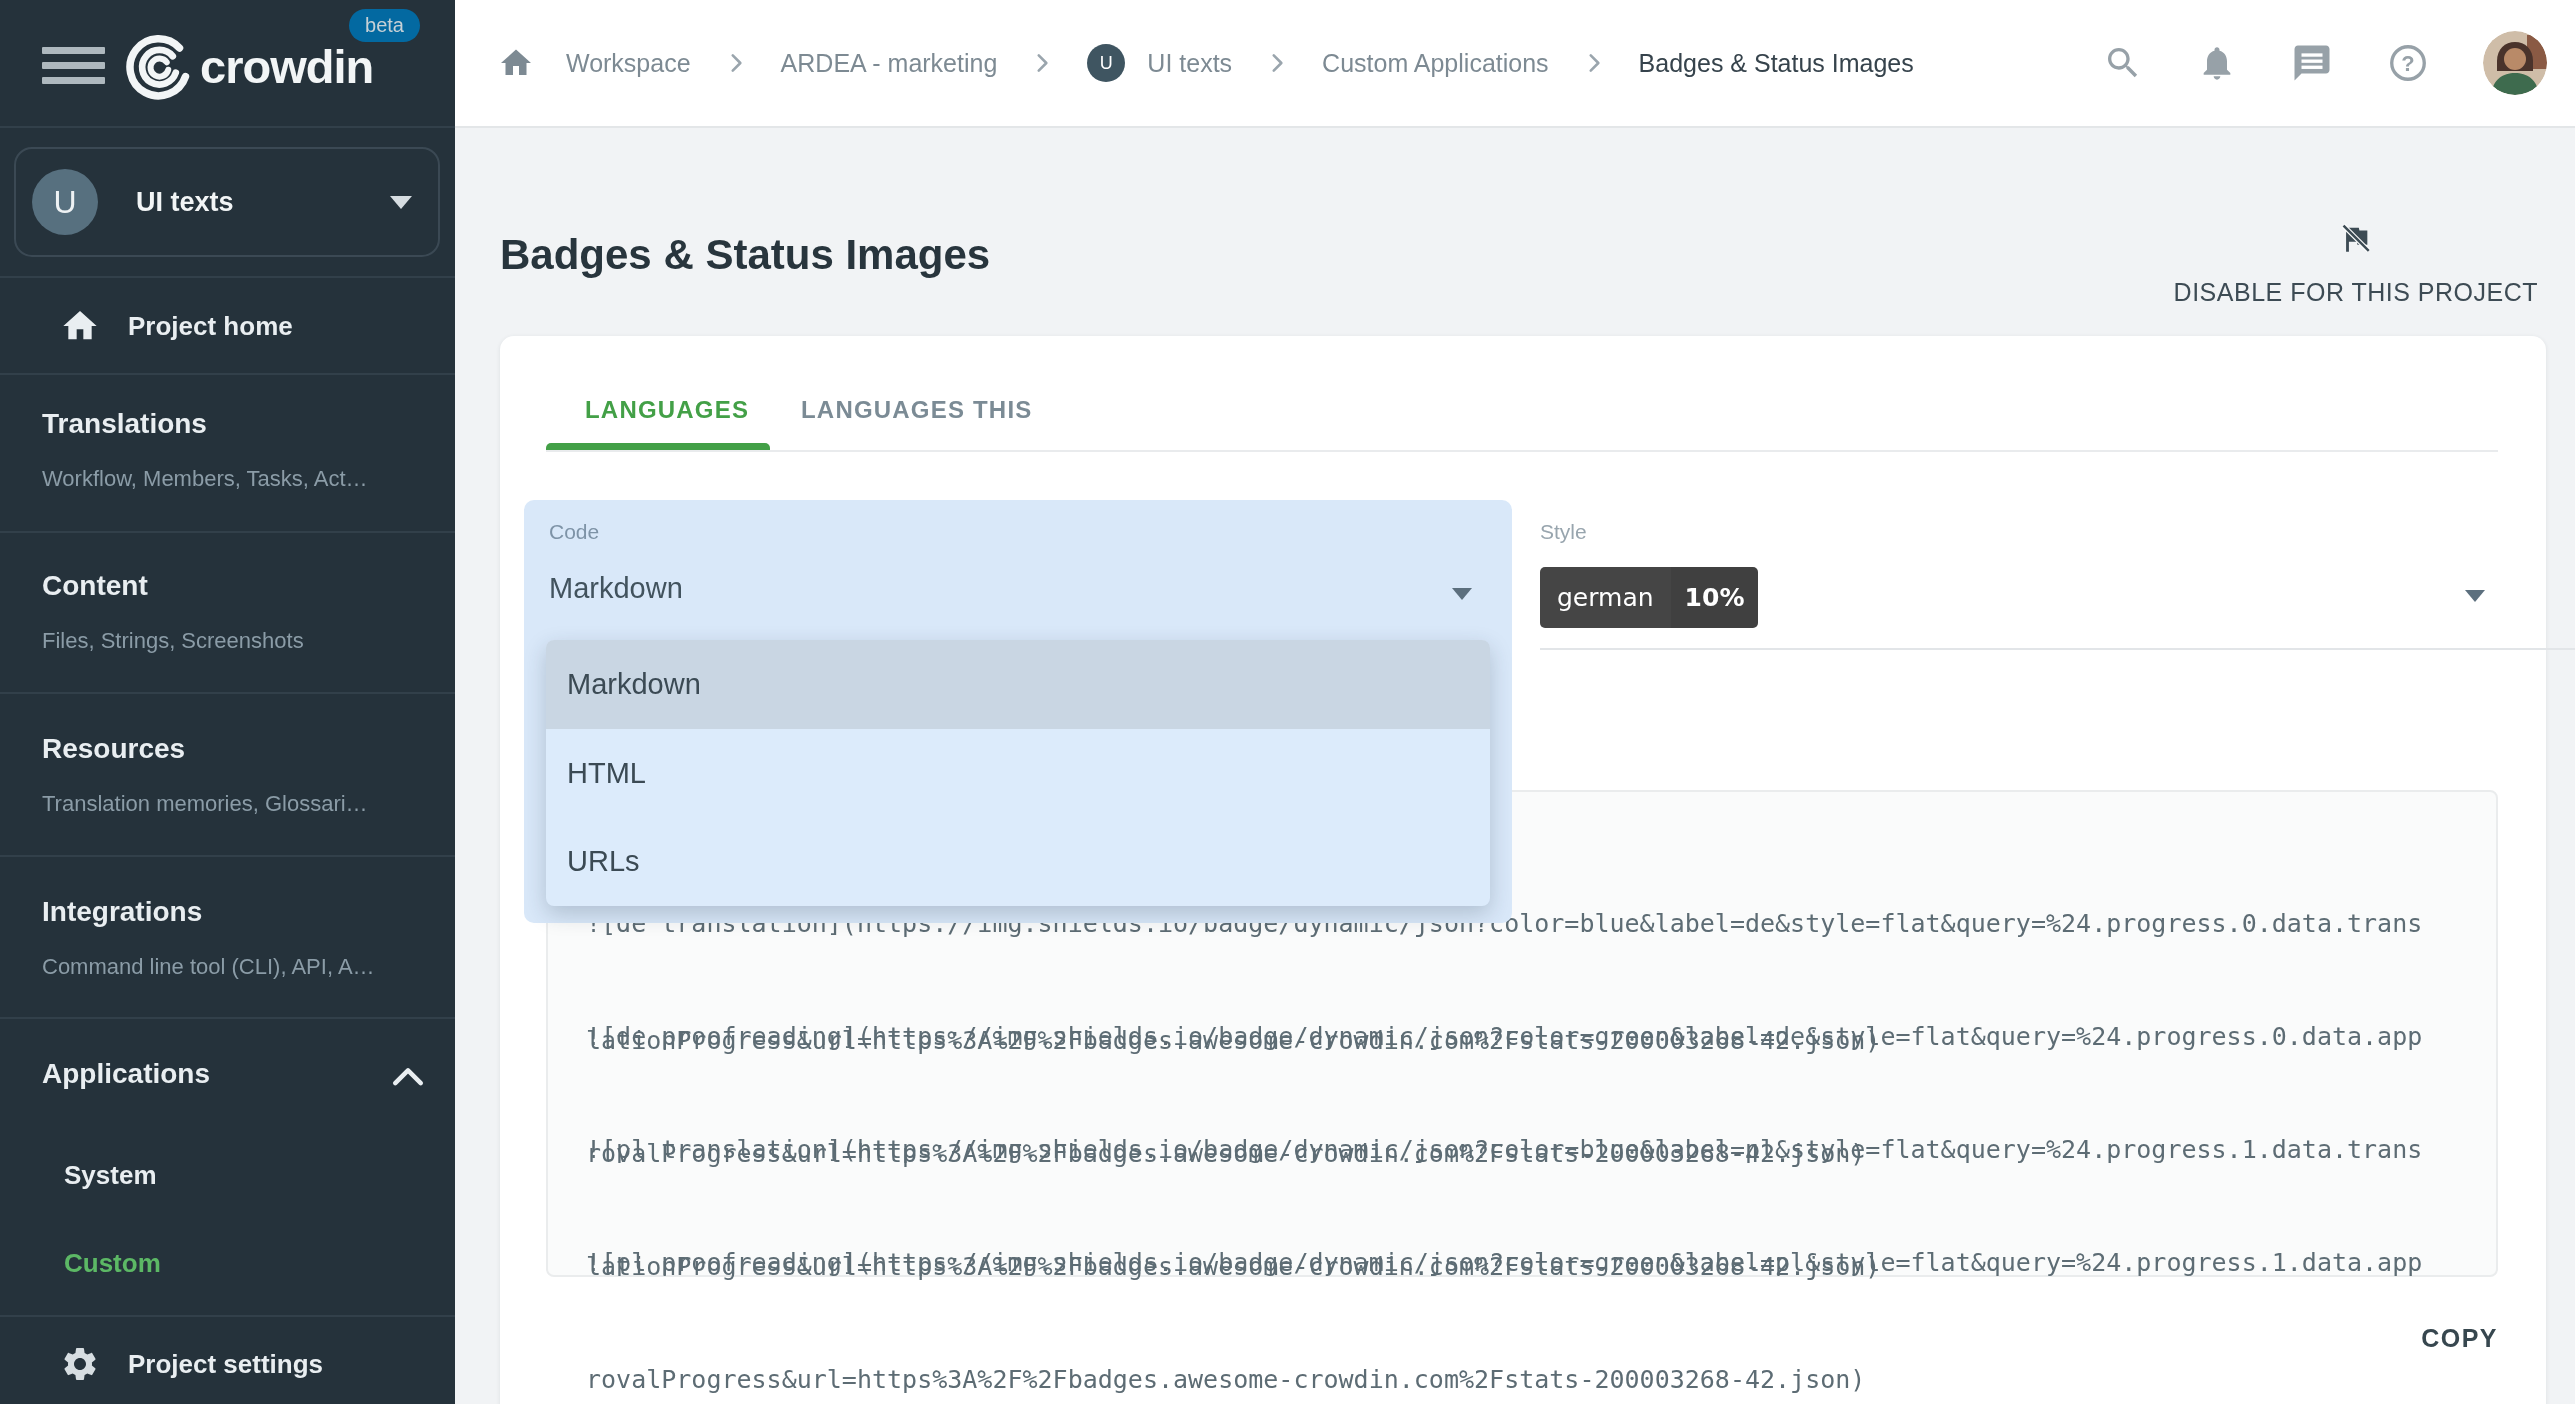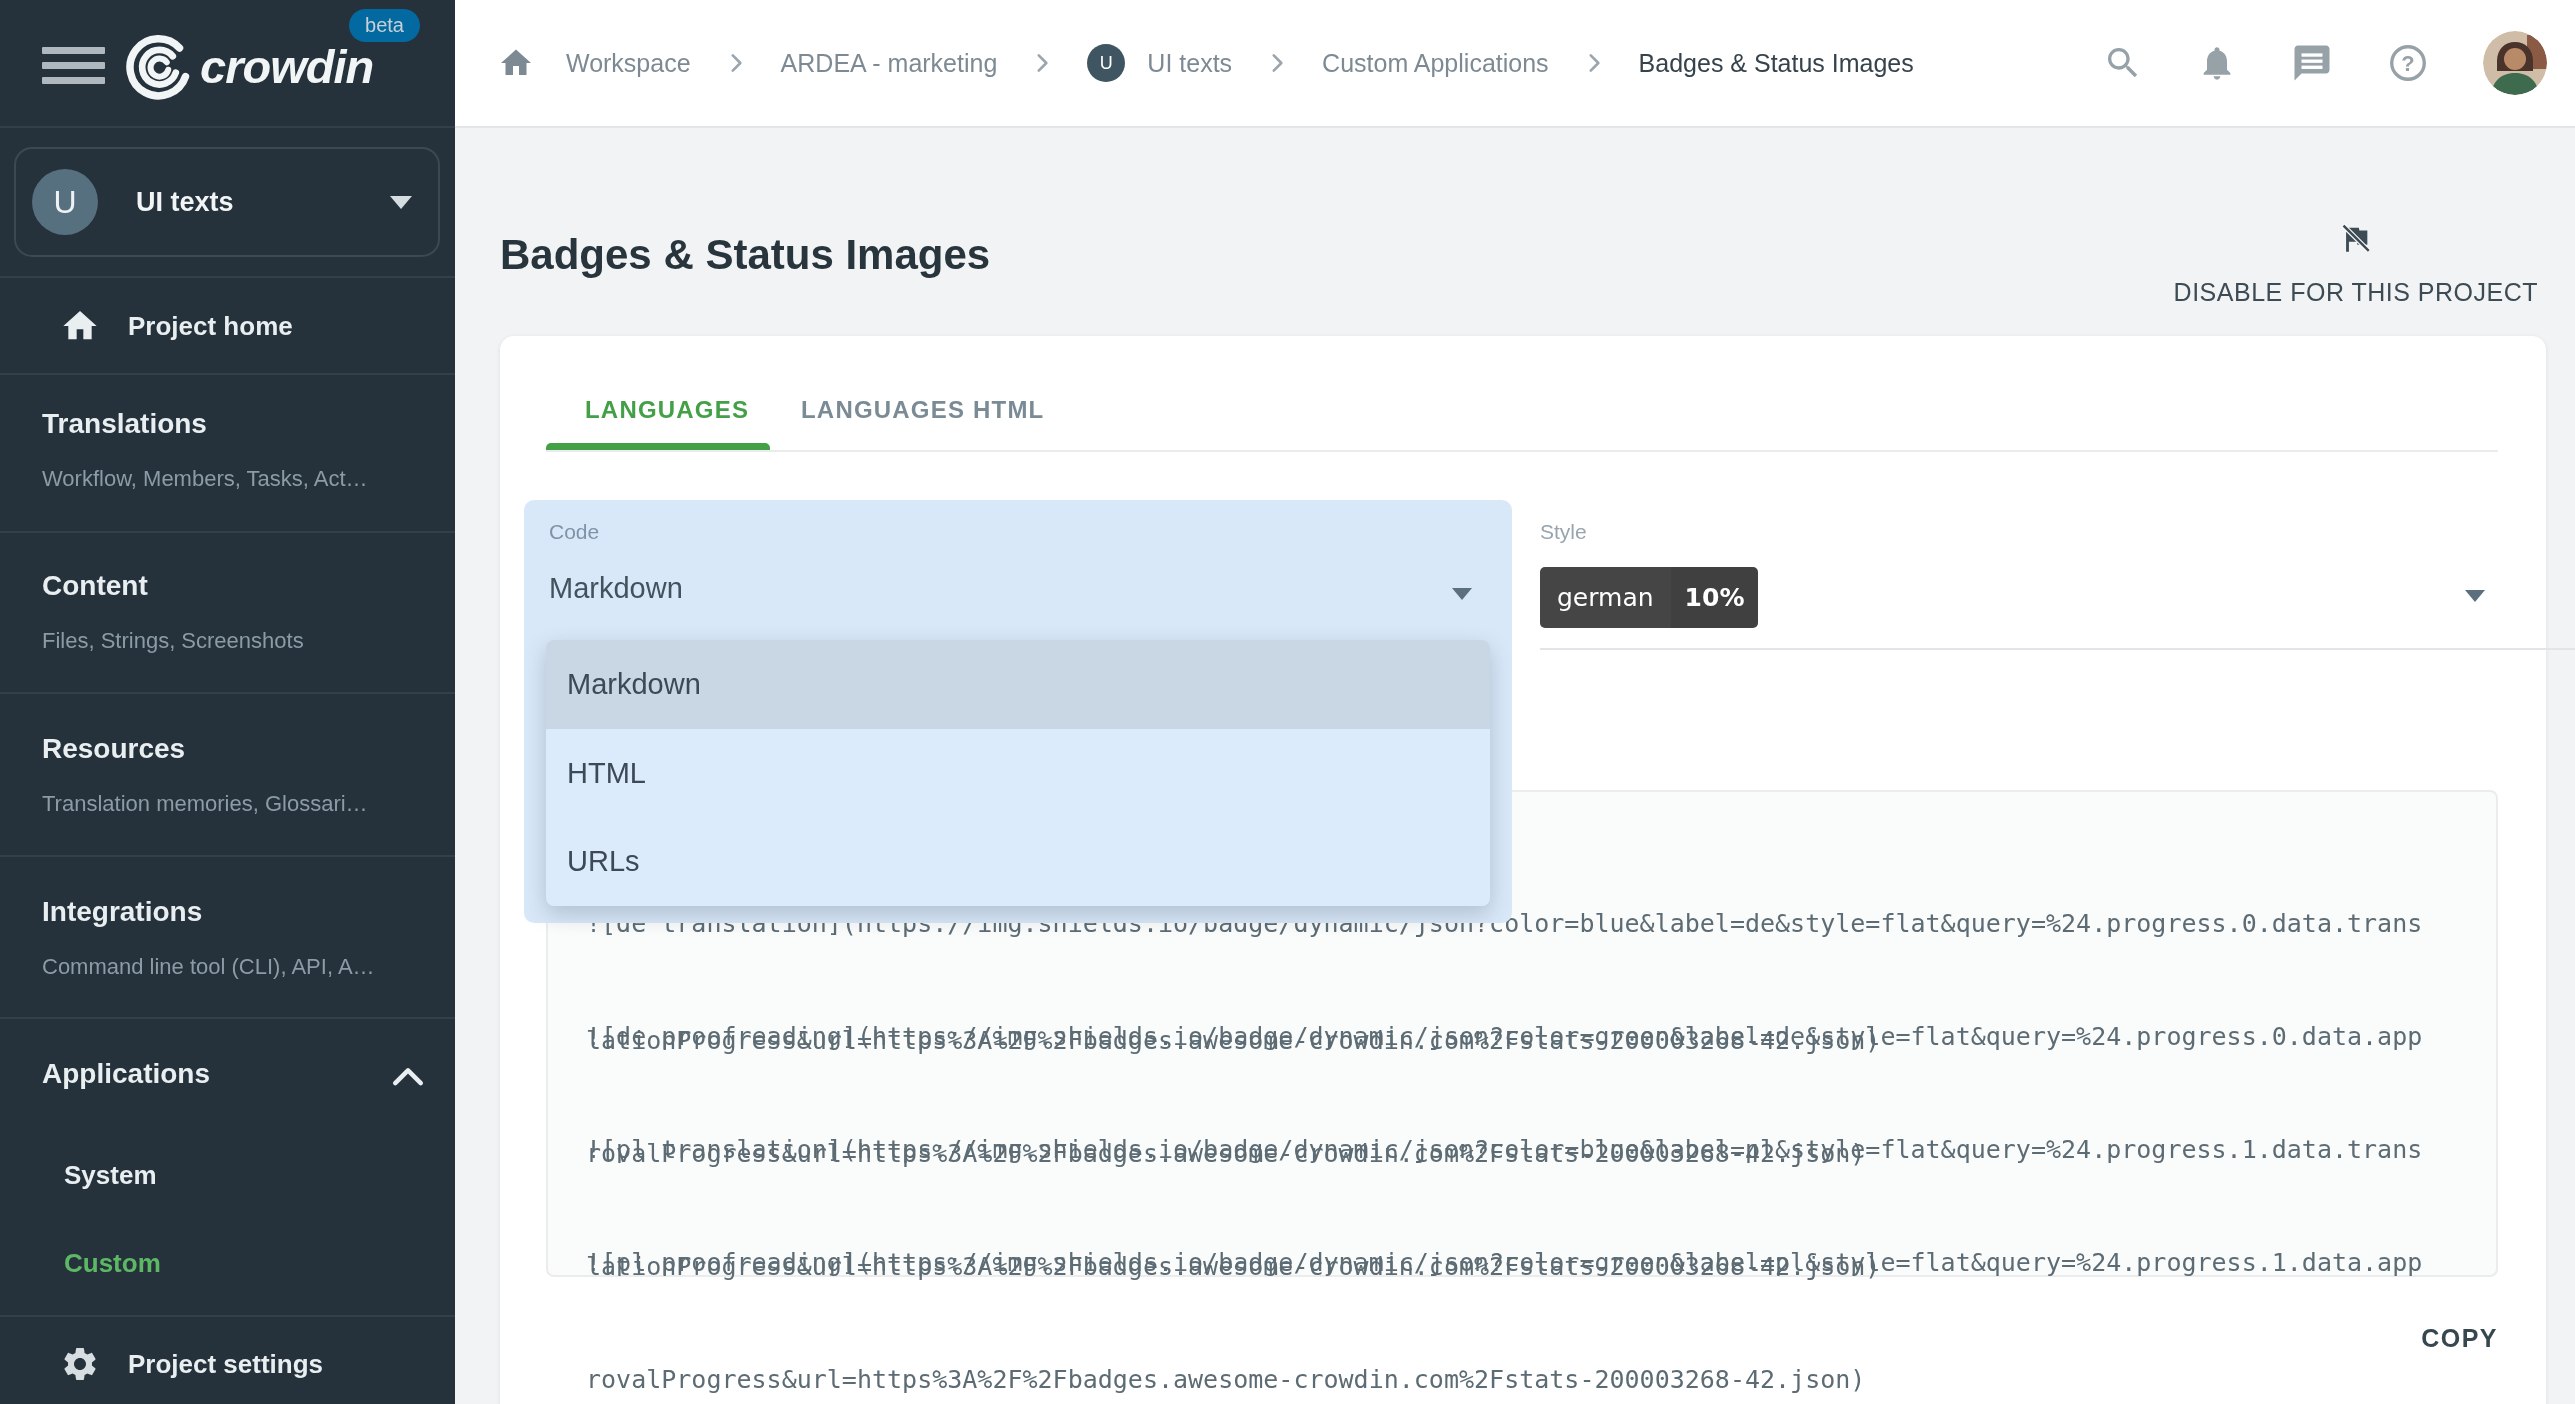--- a/index.html
+++ b/index.html
@@ -4,21 +4,21 @@
 <style>
   html,body{margin:0;padding:0;background:#e4e7ea;}
   .screen{position:relative;width:2575px;height:1404px;background:#f1f3f5;overflow:hidden;
           font-family:"Liberation Sans",sans-serif;-webkit-font-smoothing:antialiased;}
   
   .sidebar{position:absolute;left:0;top:0;width:455px;height:1404px;background:#25323b;z-index:20;}
   .sb-divider{position:absolute;left:0;width:455px;height:2px;background:#32404a;}
   .hamburger{position:absolute;left:42px;top:47px;width:63px;height:38px;cursor:pointer;}
   .hamburger span{display:block;height:7px;background:#aeb8be;margin-bottom:8px;border-radius:1px;}
   .logo{position:absolute;left:118px;top:30px;display:flex;align-items:center;gap:10px;}
-  .logo-text{color:#f2f5f6;font-size:47px;font-weight:800;font-style:italic;letter-spacing:-1px;}
+  .logo-text{color:#f2f5f6;font-size:47px;font-weight:800;letter-spacing:-1px;}
   .beta-pill{position:absolute;right:35px;top:9px;background:#0369a1;color:#c6d0d6;font-size:20px;
              padding:5px 16px;border-radius:18px;}
   .proj-card{position:absolute;left:14px;top:147px;width:426px;height:110px;border:2px solid #3b4954;
              border-radius:18px;box-sizing:border-box;display:flex;align-items:center;cursor:pointer;}
   .proj-avatar{width:66px;height:66px;border-radius:50%;background:#57707f;color:#eef2f4;font-size:32px;
                display:flex;align-items:center;justify-content:center;margin-left:16px;}
   .proj-name{color:#f2f5f6;font-size:27px;font-weight:700;margin-left:38px;flex:1;}
   .caret-down{width:0;height:0;border-left:11px solid transparent;border-right:11px solid transparent;
               border-top:13px solid #d6dde1;margin-right:26px;}
   .sb-row{position:absolute;left:8px;width:455px;display:flex;align-items:center;color:#e9eef1;
@@ -256,21 +256,21 @@
             <path d="M14.4 6L14 4H5v17h2v-7h5.6l.4 2h7V6z"></path>
             <line x1="3.2" y1="2.6" x2="21" y2="20.4" stroke="#fff" stroke-width="3.4"></line>
             <line x1="3.2" y1="2.6" x2="21" y2="20.4" stroke="#3d4b54" stroke-width="1.8"></line>
           </svg>
       </span>
       <span>DISABLE FOR THIS PROJECT</span>
     </div>
 
     <section class="card">
       <div class="tab active" style="left:85px">LANGUAGES</div>
-      <div class="tab inactive" style="left:301px">LANGUAGES HTML</div>
+      <div class="tab inactive" style="left:301px">LANGUAGES THIS</div>
       <div class="tab-underline"></div>
       <div class="tab-line"></div>
 
       <div class="focus-panel">
         <div class="field-label code-label">Code</div>
         <div class="code-value">Markdown</div>
         <div class="sel-caret code-caret"></div>
       </div>
 
       <div class="menu">

